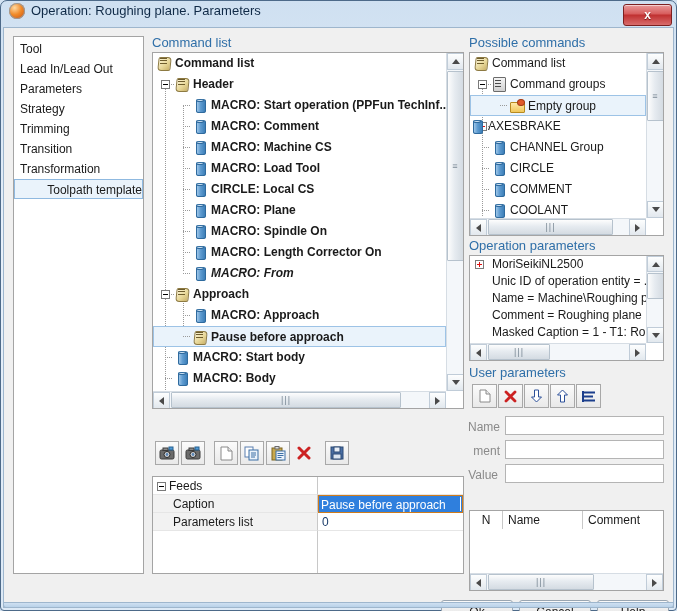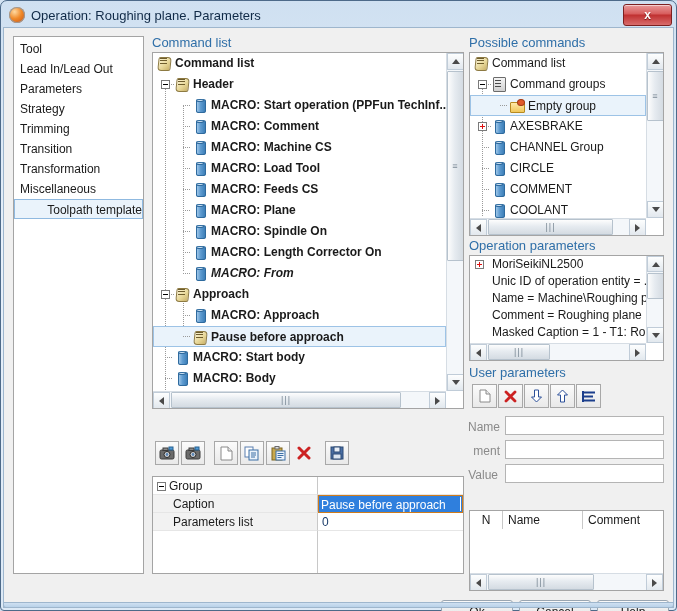--- a/index.html
+++ b/index.html
@@ -12,21 +12,21 @@
   .window{
     position:absolute;left:0;top:0;width:677px;height:611px;
     box-sizing:border-box;
     border:1px solid #4d6a89;
     border-radius:7px 7px 4px 4px;
     background:linear-gradient(to bottom,#cfe0f1 0%,#e7f0fa 40%,#dce9f6 100%);
     padding:2px;
   }
   .titlebar{
     position:relative;height:24px;
-    display:flex;align-items:center;
+    display:flex;align-items:flex-start;
     padding-left:6px;
   }
   .win-icon{
     width:16px;height:16px;border-radius:50%;
     background:radial-gradient(circle at 35% 30%,#ffd9a0 0%,#f08a2a 45%,#c34b10 100%);
     box-shadow:0 0 0 1px #9a9a9a inset;
     margin-right:6px;flex:0 0 auto;
   }
   .win-title{
     font-size:13px;color:#102a47;white-space:nowrap;
@@ -269,21 +269,20 @@
   <div class="client">
 
     <div class="navlist">
       <div class="nav-item">Tool</div>
       <div class="nav-item">Lead In/Lead Out</div>
       <div class="nav-item">Parameters</div>
       <div class="nav-item">Strategy</div>
       <div class="nav-item">Trimming</div>
       <div class="nav-item">Transition</div>
       <div class="nav-item">Transformation</div>
-      <div class="nav-item">Miscellaneous</div>
       <div class="nav-item selected">Toolpath template</div>
     </div>
 
     <div class="caption" style="left:148px;top:7px;">Command list</div>
 
     <div class="panel" style="left:148px;top:24px;width:312px;height:357px;">
       <div class="tree" style="position:absolute;left:0;top:0;right:17px;bottom:17px;overflow:hidden;">
 
         <div class="vline" style="left:12px;top:32px;height:323px;"></div>
         <div class="vline" style="left:30px;top:53px;height:165px;"></div>
@@ -310,21 +309,21 @@
         <div class="trow" style="padding-left:40px;">
           <span class="hline" style="left:30px;top:10px;width:8px;"></span>
           <span class="ico ico-macro"></span><span class="tlabel bold">MACRO: Machine CS</span>
         </div>
         <div class="trow" style="padding-left:40px;">
           <span class="hline" style="left:30px;top:10px;width:8px;"></span>
           <span class="ico ico-macro"></span><span class="tlabel bold">MACRO: Load Tool</span>
         </div>
         <div class="trow" style="padding-left:40px;">
           <span class="hline" style="left:30px;top:10px;width:8px;"></span>
-          <span class="ico ico-macro"></span><span class="tlabel bold">MACRO: Feeds CS</span>
+          <span class="ico ico-macro"></span><span class="tlabel bold">CIRCLE: Local CS</span>
         </div>
         <div class="trow" style="padding-left:40px;">
           <span class="hline" style="left:30px;top:10px;width:8px;"></span>
           <span class="ico ico-macro"></span><span class="tlabel bold">MACRO: Plane</span>
         </div>
         <div class="trow" style="padding-left:40px;">
           <span class="hline" style="left:30px;top:10px;width:8px;"></span>
           <span class="ico ico-macro"></span><span class="tlabel bold">MACRO: Spindle On</span>
         </div>
         <div class="trow" style="padding-left:40px;">
@@ -437,21 +436,21 @@
       <svg width="14" height="14" viewBox="0 0 14 14">
           <rect x="1" y="1" width="12" height="12" fill="#4a6fa5" stroke="#2c4a74"></rect>
           <rect x="4" y="1" width="6" height="5" fill="#e8eef6" stroke="#2c4a74"></rect>
           <rect x="3" y="8" width="8" height="5" fill="#dce6f2" stroke="#2c4a74"></rect>
         </svg>
     </div>
 
     <div class="panel pgrid" style="left:148px;top:448px;width:312px;height:98px;">
       <div class="pg-row">
         <div class="pg-name root" style="width:165px;">
-          <span class="pg-exp"></span><span>Group</span>
+          <span class="pg-exp"></span><span>Feeds</span>
         </div>
         <div class="pg-val"></div>
       </div>
       <div class="pg-row">
         <div class="pg-name" style="padding-left:20px;">Caption</div>
         <div class="pg-val editing"><span>Pause before approach</span><span class="caret"></span></div>
       </div>
       <div class="pg-row">
         <div class="pg-name" style="padding-left:20px;">Parameters list</div>
         <div class="pg-val">0</div>
@@ -474,21 +473,21 @@
         </div>
         <div class="trow" style="padding-left:22px;">
           <span class="exp" style="left:8px;top:6px;"></span>
           <span class="hline" style="left:18px;top:10px;width:4px;"></span>
           <span class="ico ico-groups"></span><span class="tlabel">Command groups</span>
         </div>
         <div class="trow sel" style="padding-left:39px;">
           <span class="hline" style="left:29px;top:9px;width:8px;"></span>
           <span class="ico ico-folder"></span><span class="tlabel">Empty group</span>
         </div>
-        <div class="trow" style="padding-left:22px;">
+        <div class="trow" style="">
           <span class="exp plus" style="left:8px;top:6px;"></span>
           <span class="hline" style="left:18px;top:10px;width:4px;"></span>
           <span class="ico ico-macro"></span><span class="tlabel">AXESBRAKE</span>
         </div>
         <div class="trow" style="padding-left:22px;">
           <span class="hline" style="left:12px;top:10px;width:8px;"></span>
           <span class="ico ico-macro"></span><span class="tlabel">CHANNEL Group</span>
         </div>
         <div class="trow" style="padding-left:22px;">
           <span class="hline" style="left:12px;top:10px;width:8px;"></span>

